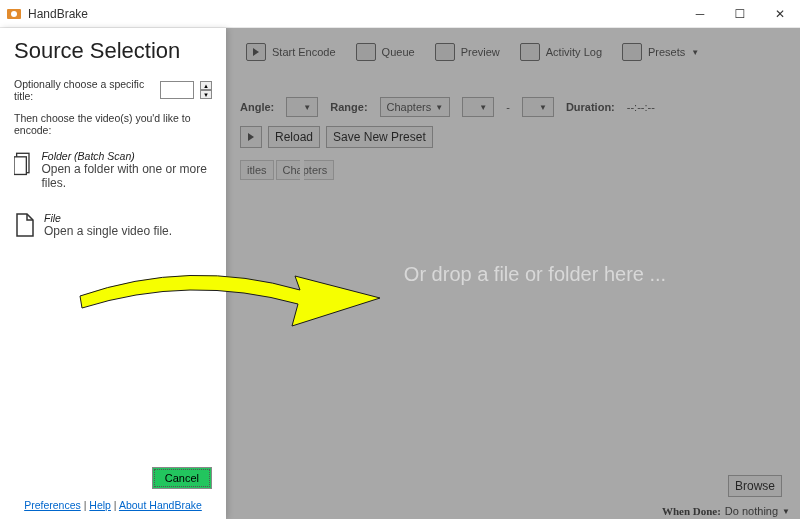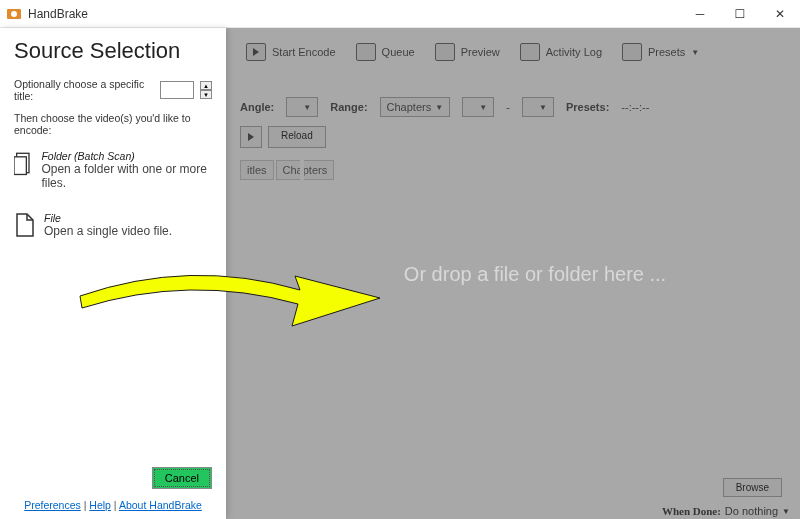--- a/index.html
+++ b/index.html
@@ -21,21 +21,21 @@
 .tbitem { display: flex; align-items: center; gap: 6px; font-size: 11px; color: #333; padding: 4px 6px; }
 .tbicon { width: 20px; height: 18px; border: 1px solid #555; border-radius: 2px; background: #ddd; position: relative; }
 .tbicon.play::after { content: ""; position: absolute; left: 6px; top: 4px; border-left: 6px solid #333; border-top: 4px solid transparent; border-bottom: 4px solid transparent; }
 
 .controls-row { position: absolute; top: 64px; left: 240px; right: 20px; height: 30px; display: flex; align-items: center; gap: 12px; font-size: 11px; color: #333; }
 .controls-row .lbl { font-weight: bold; }
 .fakeselect { display: inline-flex; align-items: center; border: 1px solid #999; background: #e6e6e6; height: 20px; padding: 0 6px; font-size: 11px; gap: 4px; }
 .fakeselect .caret { font-size: 8px; }
 
 .btn-row { position: absolute; top: 98px; left: 240px; display: flex; gap: 6px; }
-.fakebtn { border: 1px solid #999; background: #e6e6e6; font-size: 10px; padding: 3px 12px; }
+.fakebtn { border: 1px solid #999; background: #e6e6e6; font-size: 12px; padding: 3px 6px; }
 .playhead { width: 22px; height: 22px; border: 1px solid #999; background: #e6e6e6; display: flex; align-items: center; justify-content: center; }
 .playhead::after { content: ""; border-left: 6px solid #333; border-top: 4px solid transparent; border-bottom: 4px solid transparent; }
 
 .tabs-row { position: absolute; top: 132px; left: 240px; font-size: 11px; color: #444; display: flex; gap: 2px; }
 .tabs-row span { padding: 3px 6px; background: #e6e6e6; border: 1px solid #bbb; }
 
 .dropzone { position: absolute; top: 124px; left: 300px; width: 470px; height: 244px; border: 4px solid #a8a8a8; display: flex; align-items: center; justify-content: center; }
 .dropzone-text { color: #d8d8d8; font-size: 20px; font-weight: 300; }
 
 .browse-row { position: absolute; bottom: 22px; right: 18px; }
@@ -120,27 +120,28 @@
         </span>
       <span class="fakeselect">
           <span>&nbsp;&nbsp;</span>
           <span class="caret">▼</span>
         </span>
       <span>-</span>
       <span class="fakeselect">
           <span>&nbsp;&nbsp;</span>
           <span class="caret">▼</span>
         </span>
-      <span class="lbl">Presets:</span>
+      <span class="lbl">Duration:</span>
       <span>--:--:--</span>
     </div>
 
     <div class="btn-row">
       <div class="playhead"></div>
       <div class="fakebtn">Reload</div>
+      <div class="fakebtn">Save New Preset</div>
     </div>
 
     <div class="tabs-row">
       <span>itles</span>
       <span>Chapters</span>
     </div>
 
     <div class="browse-row">
       <div class="fakebtn">Browse</div>
     </div>

